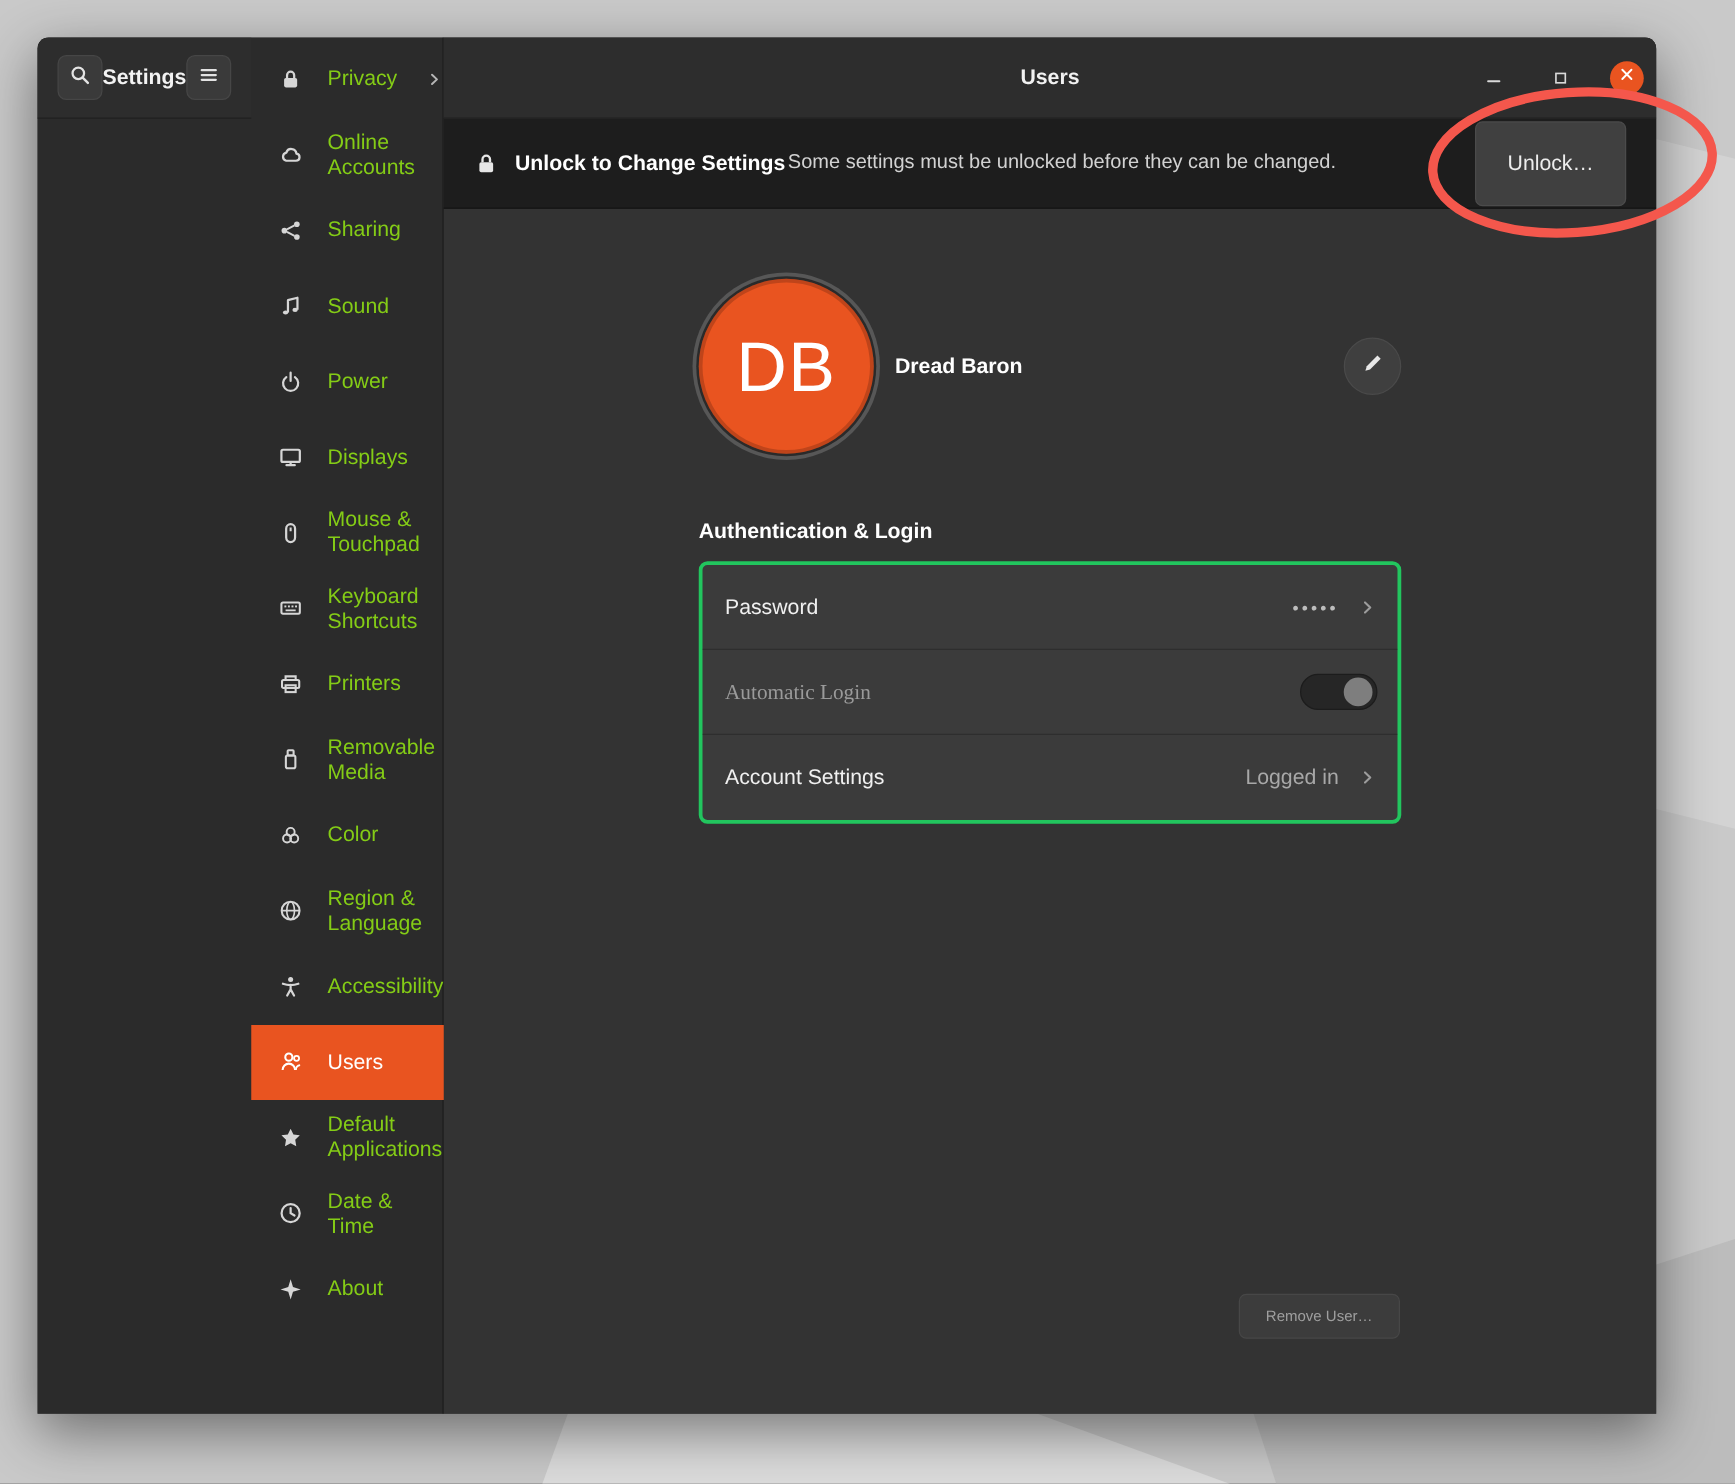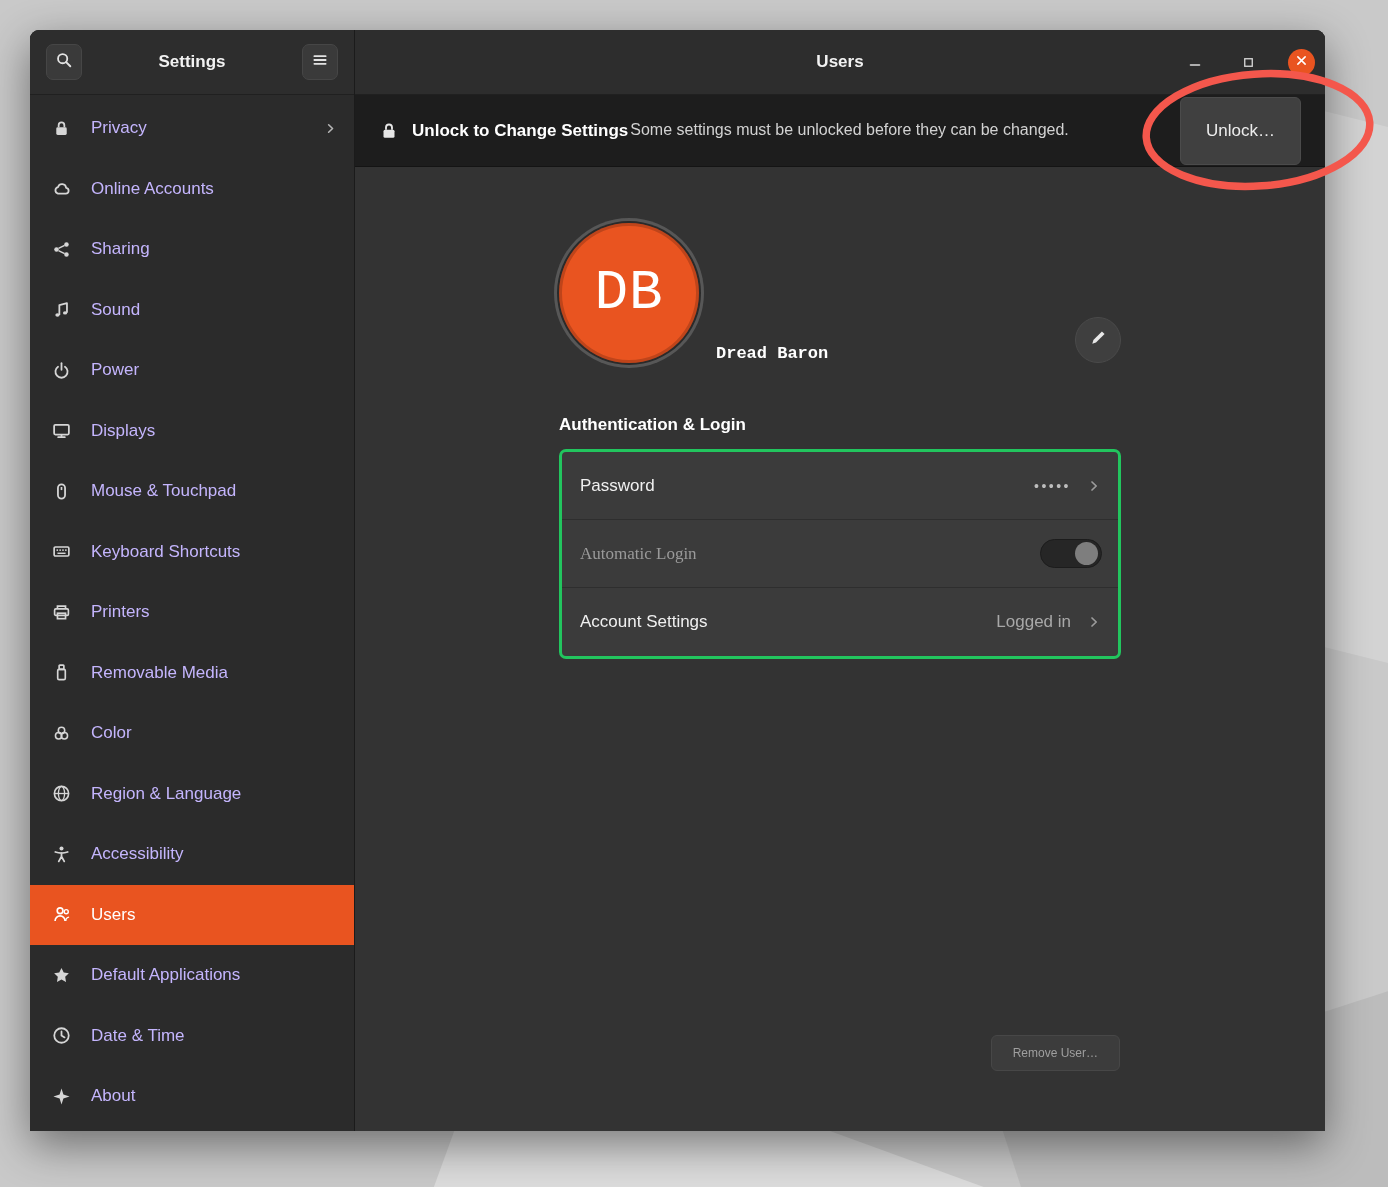--- a/index.html
+++ b/index.html
@@ -17,29 +17,29 @@
   .bg-shape.s3 { width:300px; height:520px; right:-90px; top:120px; transform:rotate(14deg); background:rgba(222,222,222,0.5); }
 
   .window {
     position:absolute; left:30px; top:30px; width:1295px; height:1101px;
     border-radius:9px 9px 0 0; overflow:hidden; display:flex;
     box-shadow:0 14px 44px rgba(0,0,0,0.45);
     background:#333;
   }
 
   
-  .sidebar { width:325px; flex:0 0 325px; background:#2b2b2b; border-right:1px solid #1b1b1b; display:flex; flex-direction:column; }
+  .sidebar { width:325px; flex:0 0 325px; background:#2b2b2b; border-right:1px solid #1b1b1b; display:flex; flex-direction:row; }
   .sidebar-header { height:65px; flex:0 0 65px; background:#2d2d2d; border-bottom:1px solid #202020;
     display:flex; align-items:center; justify-content:space-between; padding:0 16px; }
   .icon-btn { width:36px; height:36px; border-radius:7px; background:#3a3a3a; border:1px solid #464646;
     display:flex; align-items:center; justify-content:center; color:#e3e3e3; cursor:pointer; }
   .sidebar-title { font-size:17px; font-weight:700; color:#f2f2f2; }
   .sidebar-list { flex:1; padding-top:3px; }
   .side-item { height:60.5px; display:flex; align-items:center; gap:20px; padding:0 16px 0 22px;
-    color:#c4b5fd; font-size:17px; cursor:pointer; }
+    color:#84cc16; font-size:17px; cursor:pointer; }
   .side-item .ic { width:19px; height:19px; color:#d6d6d6; flex:0 0 19px; display:flex; align-items:center; justify-content:center; }
   .side-item.selected { background:#E95420; color:#ffffff; }
   .side-item.selected .ic { color:#ffffff; }
   .side-item .chev { margin-left:auto; color:#b5b5b5; display:flex; }
 
   
   .main { flex:1; display:flex; flex-direction:column; background:#333333; min-width:0; }
   .titlebar { height:65px; flex:0 0 65px; background:#2d2d2d; border-bottom:1px solid #202020;
     position:relative; display:flex; align-items:center; justify-content:center; }
   .titlebar-title { font-size:17px; font-weight:700; color:#f2f2f2; }
@@ -54,21 +54,21 @@
   .infobar-text { display:flex; flex-direction:row; gap:2px; }
   .infobar-title { font-size:17px; font-weight:700; color:#ffffff; }
   .infobar-sub { font-size:16px; color:#d2d2d2; }
   .unlock-btn { margin-left:auto; background:#404040; border:1px solid #4b4b4b; color:#ededed;
     font-size:17px; padding:23px 25px; border-radius:6px; cursor:pointer;
     font-family:"Liberation Sans","DejaVu Sans",sans-serif; }
 
   .content { flex:1; position:relative; display:flex; justify-content:center; }
   .content-col { width:562px; position:relative; padding-top:56px; }
 
-  .user-row { position:relative; height:140px; display:flex; align-items:flex-end;font-family:Liberation Mono, monospace; }
+  .user-row { position:relative; height:140px; display:flex; align-items:center; }
   .avatar { width:140px; height:140px; border-radius:50%; background:#E95420;
     display:flex; align-items:center; justify-content:center;
     color:#fff; font-size:56px; letter-spacing:1px;
     box-shadow:0 0 0 2px #2a2a2a, 0 0 0 5px #575757, inset 0 0 0 3px rgba(0,0,0,0.18); }
   .user-name { margin-left:17px; font-size:17px; font-weight:700; color:#ffffff; }
   .edit-btn { position:absolute; right:0; width:46px; height:46px; border-radius:50%;
     background:#3f3f3f; border:1px solid #4a4a4a; color:#e8e8e8;
     display:flex; align-items:center; justify-content:center; cursor:pointer; }
 
   .section-heading { margin-top:52px; font-size:17px; font-weight:700; color:#ffffff; }

